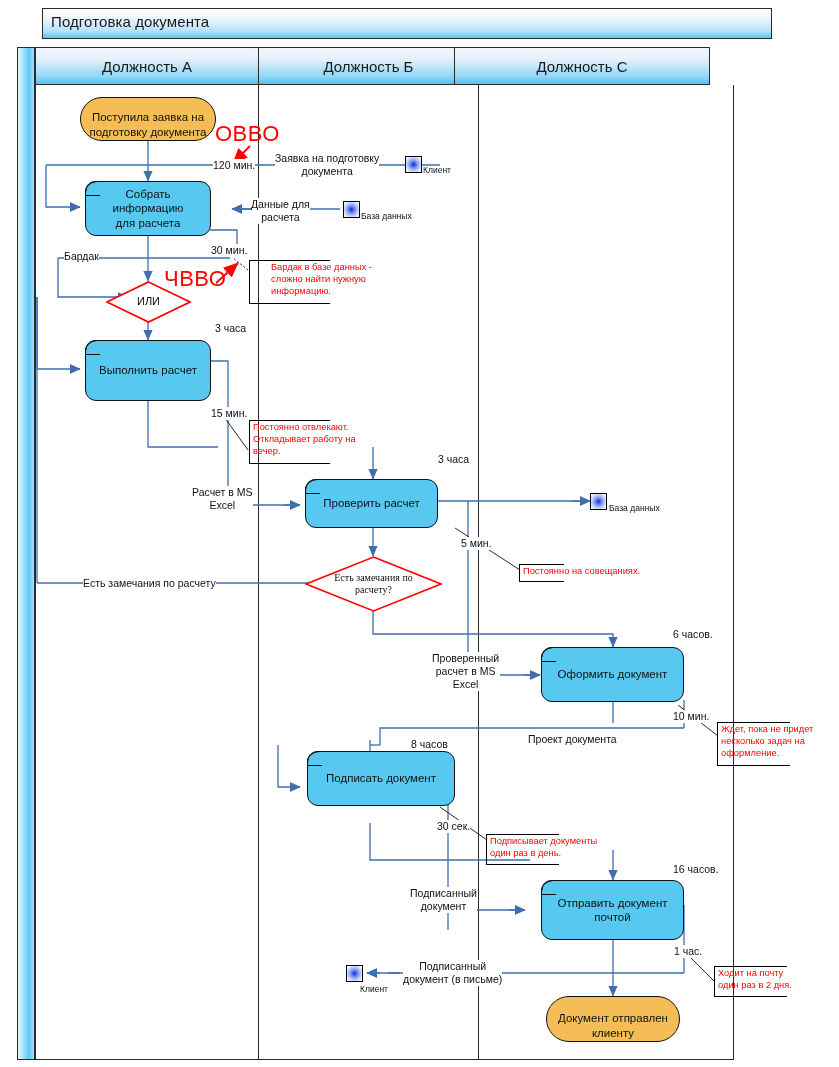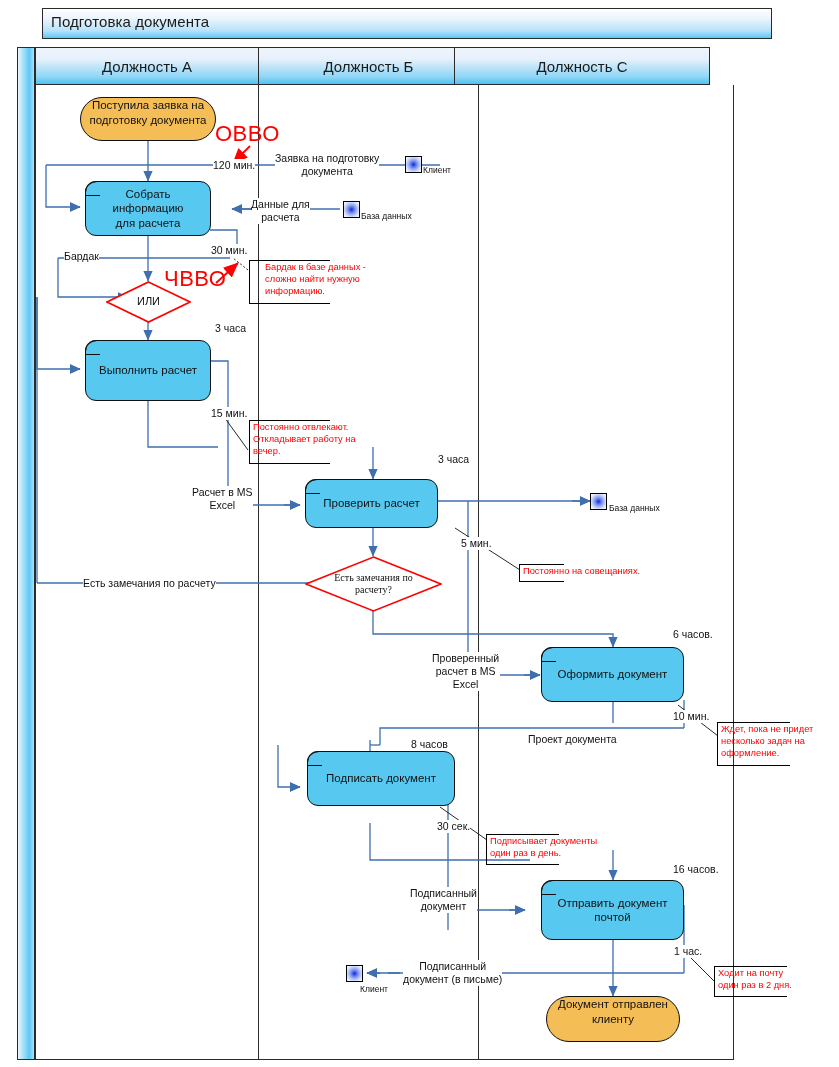--- a/index.html
+++ b/index.html
@@ -48,21 +48,21 @@
     border-left:1px solid #111;border-bottom:1px solid #111;
     border-bottom-left-radius:0;border-top-left-radius:11px;
     transform:none;pointer-events:none;
   }
   .proc .fold::after{
     content:"";position:absolute;left:0px;top:0px;width:13px;height:13px;
     border-top:1px solid #111;border-top-left-radius:11px;
   }
   .term{
     background:#f5bd55;border:1px solid #111;border-radius:26px;
-    display:flex;align-items:flex-start;justify-content:center;text-align:center;
+    display:flex;align-items:flex-end;justify-content:center;text-align:center;
     font-size:11.5px;color:#111;line-height:1.3;padding:0 8px;
   }
   .diamond{position:absolute;}
   .diamond svg{position:absolute;left:0;top:0;}
   .diamond .dlabel{
     position:absolute;left:0;top:0;width:100%;height:100%;
     display:flex;align-items:center;justify-content:center;text-align:center;
     font-size:11px;color:#111;line-height:1.25;
   }
 
@@ -308,21 +308,21 @@
 Excel</div>
   <div class="lab" style="left:528px;top:733px;">Проект документа</div>
   <div class="lab c" style="left:410px;top:887px;">Подписанный
 документ</div>
   <div class="lab c" style="left:403px;top:960px;">Подписанный
 документ (в письме)</div>
 
   <div class="ovbo" style="left:215px;top:121px;">ОВВО</div>
   <div class="ovbo" style="left:164px;top:266px;">ЧВВО</div>
 
-  <div class="redbox" style="left:249px;top:260px;width:139px;height:44px;padding:2px 0 0 15px;">
+  <div class="redbox" style="left:249px;top:260px;width:139px;height:44px;padding:2px 0 0 21px;">
     <i class="cap" style="width:80px;"></i>
     <i class="capb" style="width:80px;"></i>
     <div class="rt">Бардак в базе данных -
 сложно найти нужную
 информацию.</div>
   </div>
 
   <div class="redbox" style="left:249px;top:420px;width:140px;height:44px;padding:2px 0 0 3px;">
     <i class="cap" style="width:80px;"></i>
     <i class="capb" style="width:80px;"></i>

